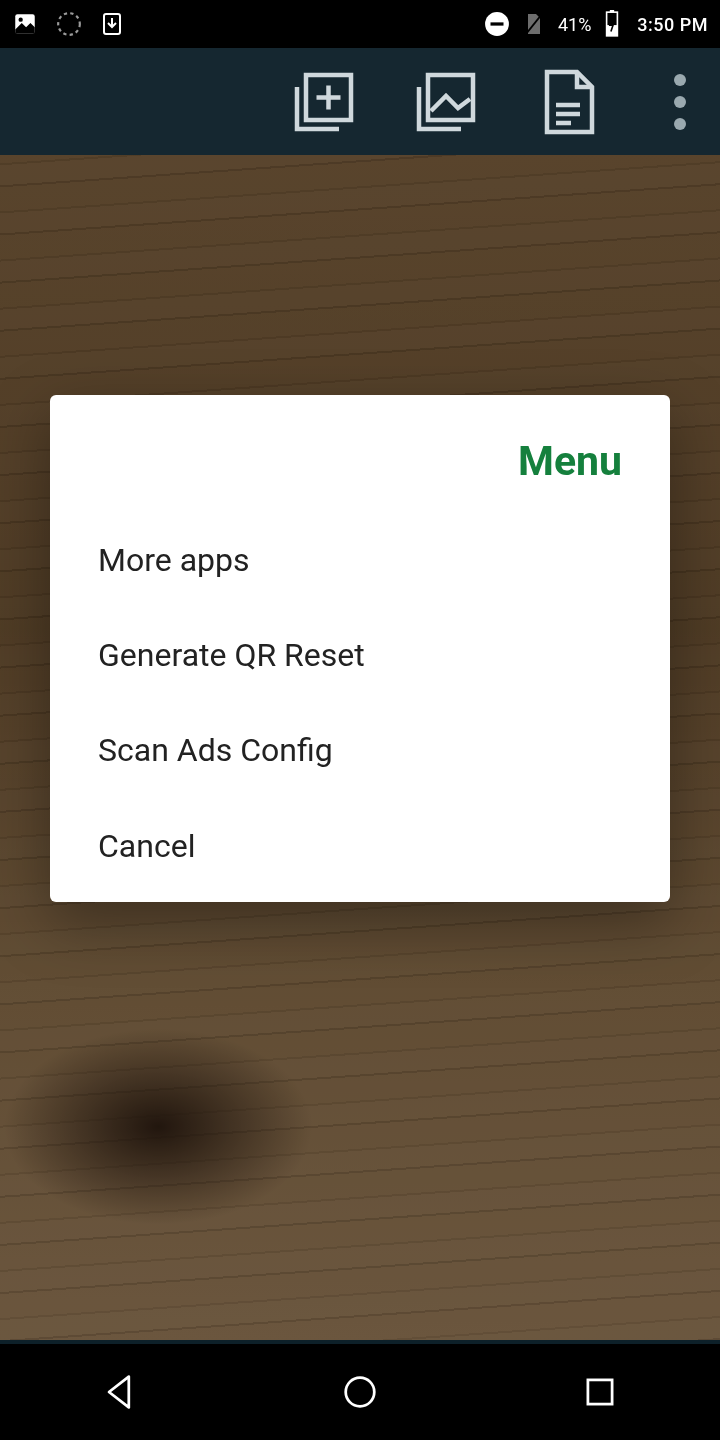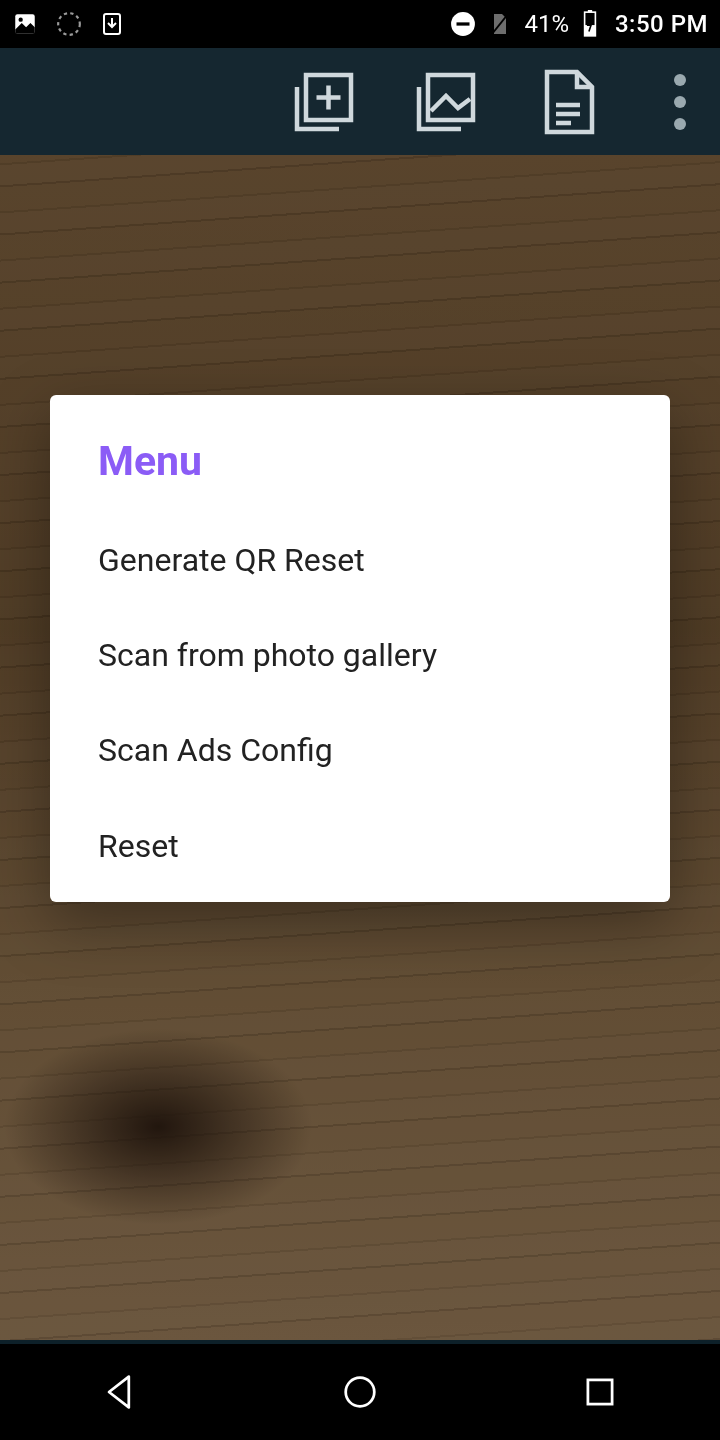--- a/index.html
+++ b/index.html
@@ -35,21 +35,21 @@
     
     .status-bar {
       position: absolute;
       top: 0; left: 0; right: 0;
       height: 48px;
       background: #000;
       display: flex;
       align-items: center;
       padding: 16px 12px;
       color: #fff;
-      font-size: 24px;
+      font-size: 18px;
       z-index: 10;
     }
     .status-left { display: flex; align-items: center; gap: 18px; }
     .status-right { margin-left: auto; display: flex; align-items: center; gap: 12px; }
     .status-right .time { font-weight: 500; letter-spacing: 0.5px; margin-left: 4px;}
     .status-right .pct { font-weight: 400; }
     
     .app-bar {
       position: absolute;
       top: 48px; left: 0; right: 0;
@@ -85,22 +85,23 @@
       top: 395px;
       background: #fff;
       border-radius: 6px;
       box-shadow: 0 20px 60px rgba(0,0,0,0.35);
       z-index: 20;
       padding-bottom: 8px;
     }
     .dialog-title {
       font-size: 41px;
       font-weight: 700;
-      color: #8b5cf6;
+      color: #15803d;
       padding: 42px 48px 28px 48px;
+      text-align: right;
     }
     .dialog-item {
       font-size: 32px;
       color: #222;
       padding: 30px 48px;
       line-height: 1.1;
     }
     
     .nav-bar {
       position: absolute;
@@ -206,24 +207,24 @@
       <span></span>
       <span></span>
       <span></span>
     </div>
   </div>
 
   <div class="scrim"></div>
 
   <div class="dialog">
     <div class="dialog-title">Menu</div>
+    <div class="dialog-item">More apps</div>
     <div class="dialog-item">Generate QR Reset</div>
-    <div class="dialog-item">Scan from photo gallery</div>
     <div class="dialog-item">Scan Ads Config</div>
-    <div class="dialog-item">Reset</div>
+    <div class="dialog-item">Cancel</div>
   </div>
 
   <div class="nav-separator"></div>
 
   <div class="nav-bar">
     <div class="nav-btn">
       <svg viewBox="0 0 40 40">
           <path d="M28 6 L10 20 L28 34 Z" fill="none" stroke="#fff" stroke-width="2.5" stroke-linejoin="round"></path>
         </svg>
     </div>

